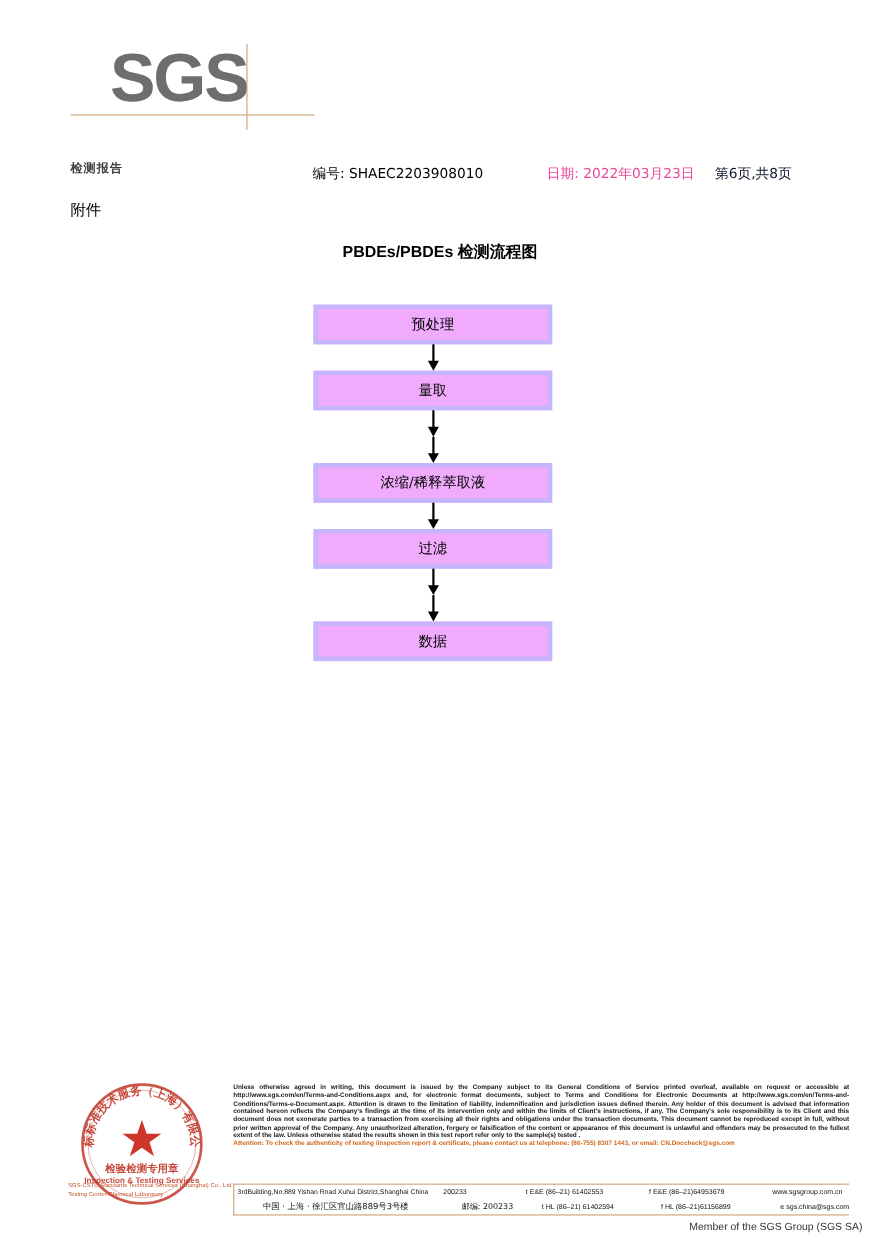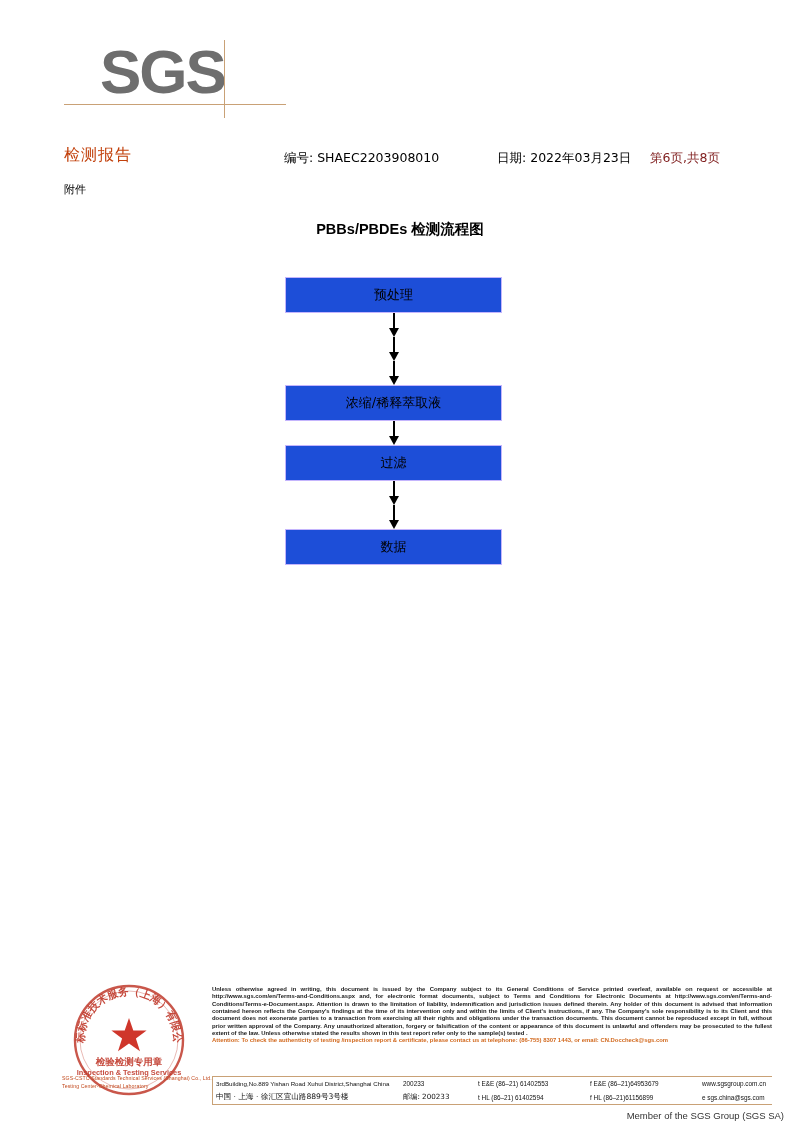--- a/index.html
+++ b/index.html
@@ -61,58 +61,58 @@
     height: 1px;
     background: #c9a176;
   }
 
   
   .hdr-title {
     position: absolute;
     left: 64px;
     top: 145px;
     font-family: "DejaVu Sans", sans-serif;
-    font-size: 16px;
-    font-weight: normal;
+    font-size: 11px;
+    font-weight: bold;
     letter-spacing: 1px;
-    color: #c2410c;
+    color: #404040;
   }
   .hdr-sub {
     position: absolute;
     left: 64px;
     top: 182px;
     font-family: "DejaVu Sans", sans-serif;
-    font-size: 11px;
+    font-size: 14px;
     color: #000;
   }
   .hdr-no {
     position: absolute;
     left: 284px;
     top: 150px;
     font-family: "DejaVu Sans", sans-serif;
     font-size: 12.5px;
     color: #000;
     white-space: nowrap;
   }
   .hdr-date {
     position: absolute;
     left: 497px;
     top: 150px;
     font-family: "DejaVu Sans", sans-serif;
     font-size: 12.5px;
-    color: #000000;
+    color: #ec4899;
     white-space: nowrap;
   }
   .hdr-page {
     position: absolute;
     left: 650px;
     top: 150px;
     font-family: "DejaVu Sans", sans-serif;
     font-size: 12.5px;
-    color: #7f1d1d;
+    color: #0f172a;
     white-space: nowrap;
   }
 
   
   .flow-title {
     position: absolute;
     left: 0;
     top: 220px;
     width: 800px;
     text-align: center;
@@ -123,22 +123,22 @@
   }
   .flow {
     position: absolute;
     left: 285px;
     top: 277px;
     width: 219px;
   }
   .flow-box {
     width: 217px;
     height: 36px;
-    border: 1px solid #c4b5fd;
-    background: #1d4ed8;
+    border: 4px solid #c4b5fd;
+    background: #f0abfc;
     display: flex;
     align-items: center;
     justify-content: center;
     box-sizing: border-box;
     font-family: "DejaVu Serif", "DejaVu Sans", serif;
     font-size: 13px;
     color: #000;
   }
   .flow-arrow {
     width: 217px;
@@ -217,21 +217,21 @@
     border-left: 1px solid #c9a176;
     border-bottom: 1px solid #c9a176;
     box-sizing: border-box;
     font-family: "Liberation Sans", "DejaVu Sans", sans-serif;
   }
   .addr-row {
     display: flex;
     align-items: center;
     height: 13px;
   }
-  .addr-row.cn { height: 14px; }
+  .addr-row.cn { height: 14px; margin-left: 23px; }
   .a-street {
     width: 190px;
     padding-left: 3px;
     font-size: 6.2px;
     color: #111;
     white-space: nowrap;
     box-sizing: border-box;
   }
   .a-street.cn { font-size: 7.6px; font-family: "DejaVu Sans", sans-serif; }
   .a-zip {
@@ -286,29 +286,30 @@
     <div class="logo-vline"></div>
     <div class="logo-hline"></div>
   </div>
 
   <div class="hdr-title">检测报告</div>
   <div class="hdr-sub">附件</div>
   <div class="hdr-no">编号: SHAEC2203908010</div>
   <div class="hdr-date">日期: 2022年03月23日</div>
   <div class="hdr-page">第6页,共8页</div>
 
-  <div class="flow-title">PBBs/PBDEs 检测流程图</div>
+  <div class="flow-title">PBDEs/PBDEs 检测流程图</div>
 
   <div class="flow">
     <div class="flow-box">预处理</div>
     <div class="flow-arrow">
         <div class="shaft"></div>
         <div class="head"></div>
       </div>
 
+    <div class="flow-box">量取</div>
     <div class="flow-arrow">
         <div class="shaft"></div>
         <div class="head"></div>
       </div>
 
     <div class="flow-arrow">
         <div class="shaft"></div>
         <div class="head"></div>
       </div>
 

